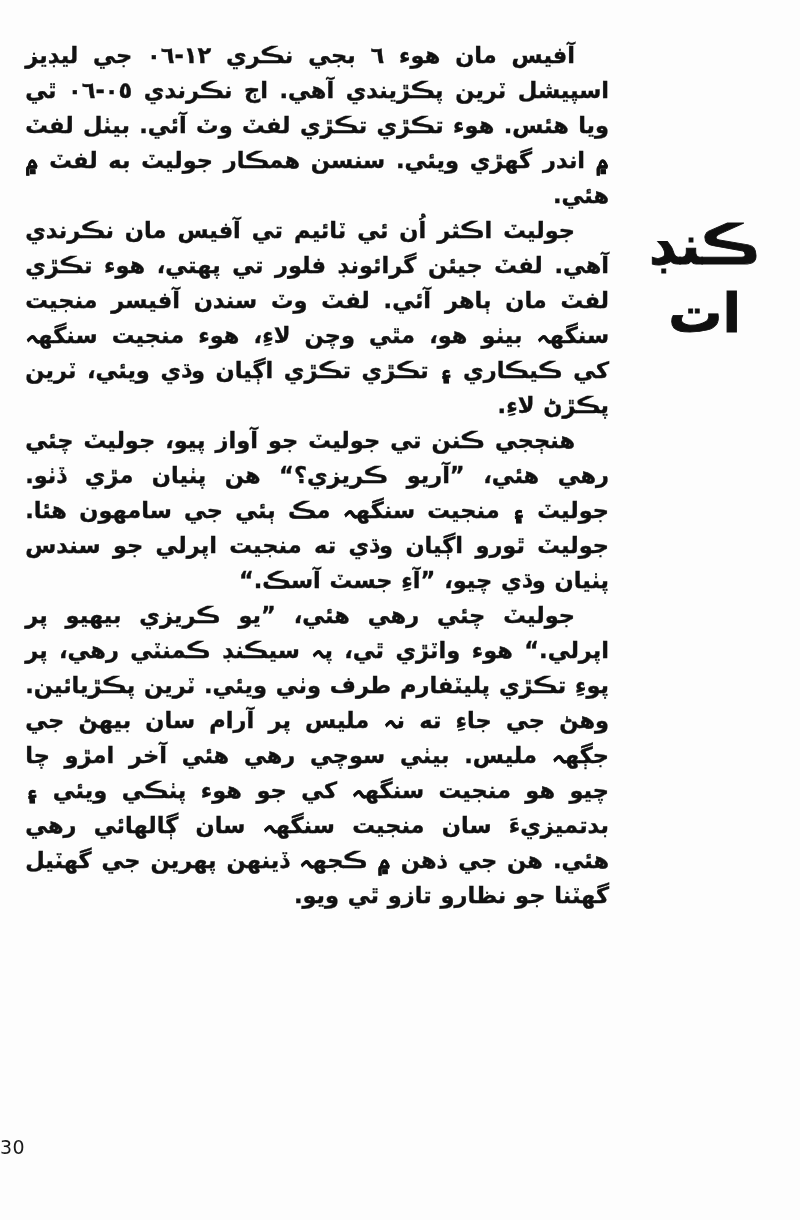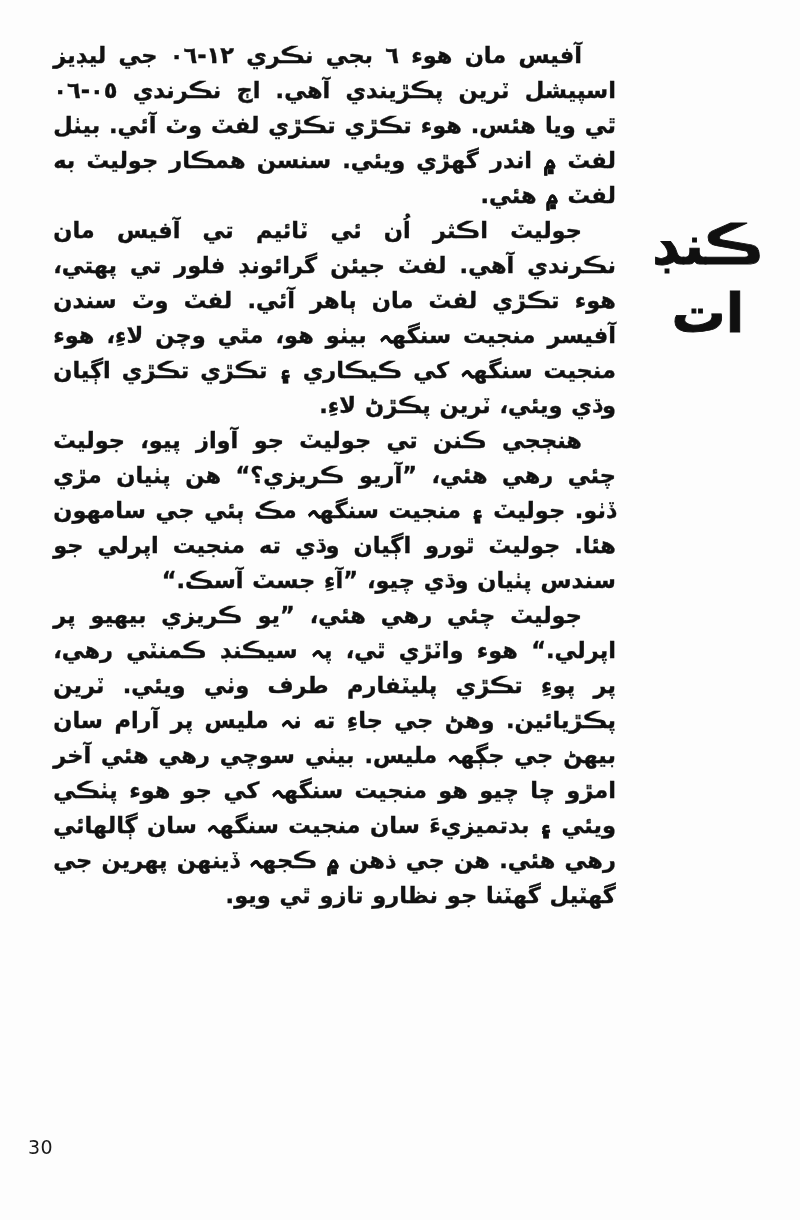--- a/index.html
+++ b/index.html
@@ -65,21 +65,20 @@
     word-spacing: 1px;
     -webkit-text-stroke: 0.35px #121212;
   }
 
   
   .folio-wrap {
     margin-top: auto;
     margin-bottom: 62px;
     text-align: center;
     direction: ltr;
-    padding-left: 28px;
   }
   .folio {
     font-family: "DejaVu Sans", "Liberation Sans", sans-serif;
     font-size: 19px;
     font-weight: 400;
     color: #1a1a1a;
     letter-spacing: 0.5px;
   }
 </style>
 </head>

